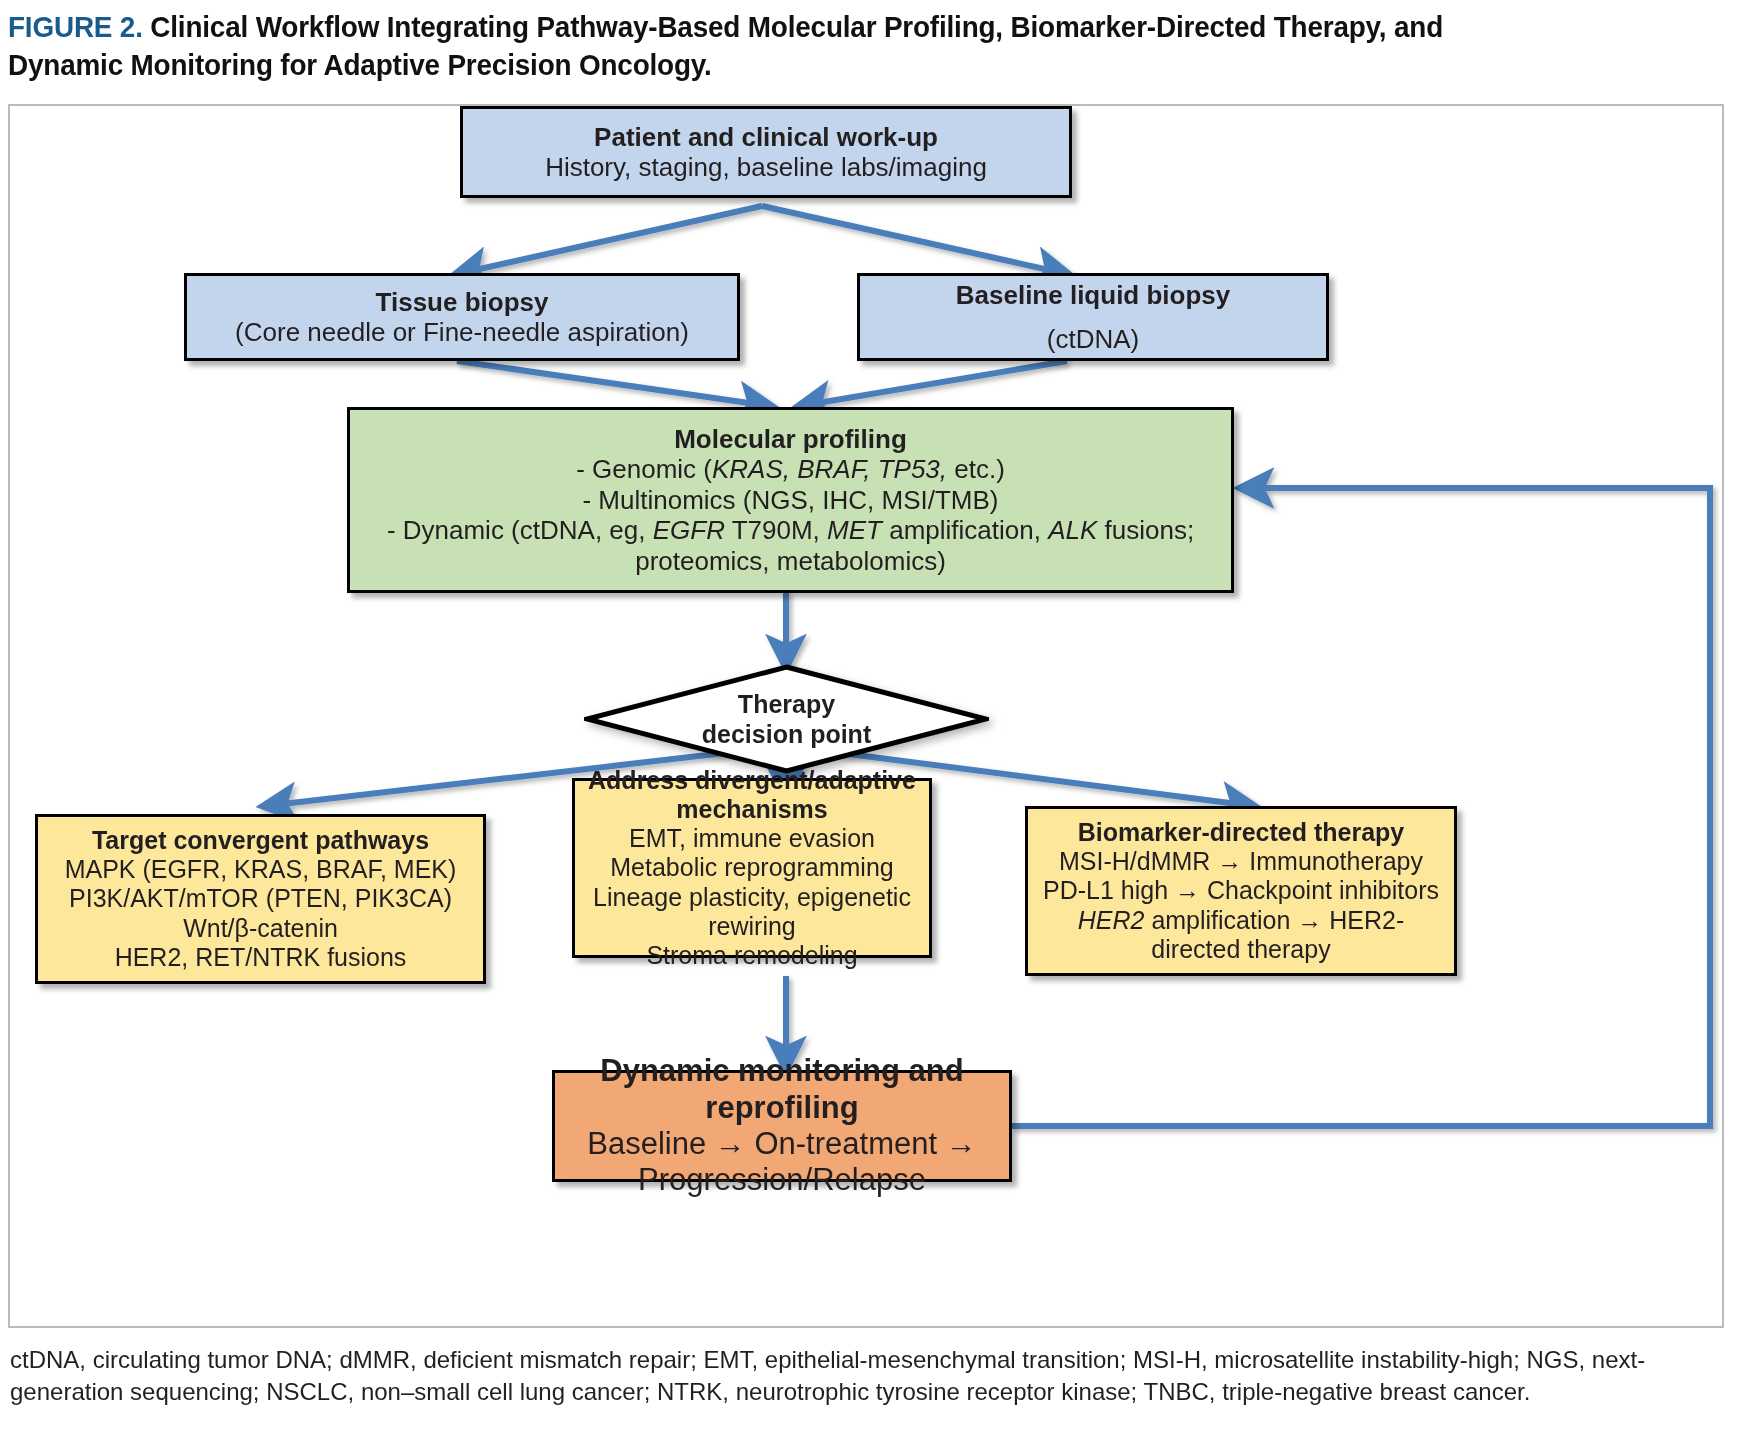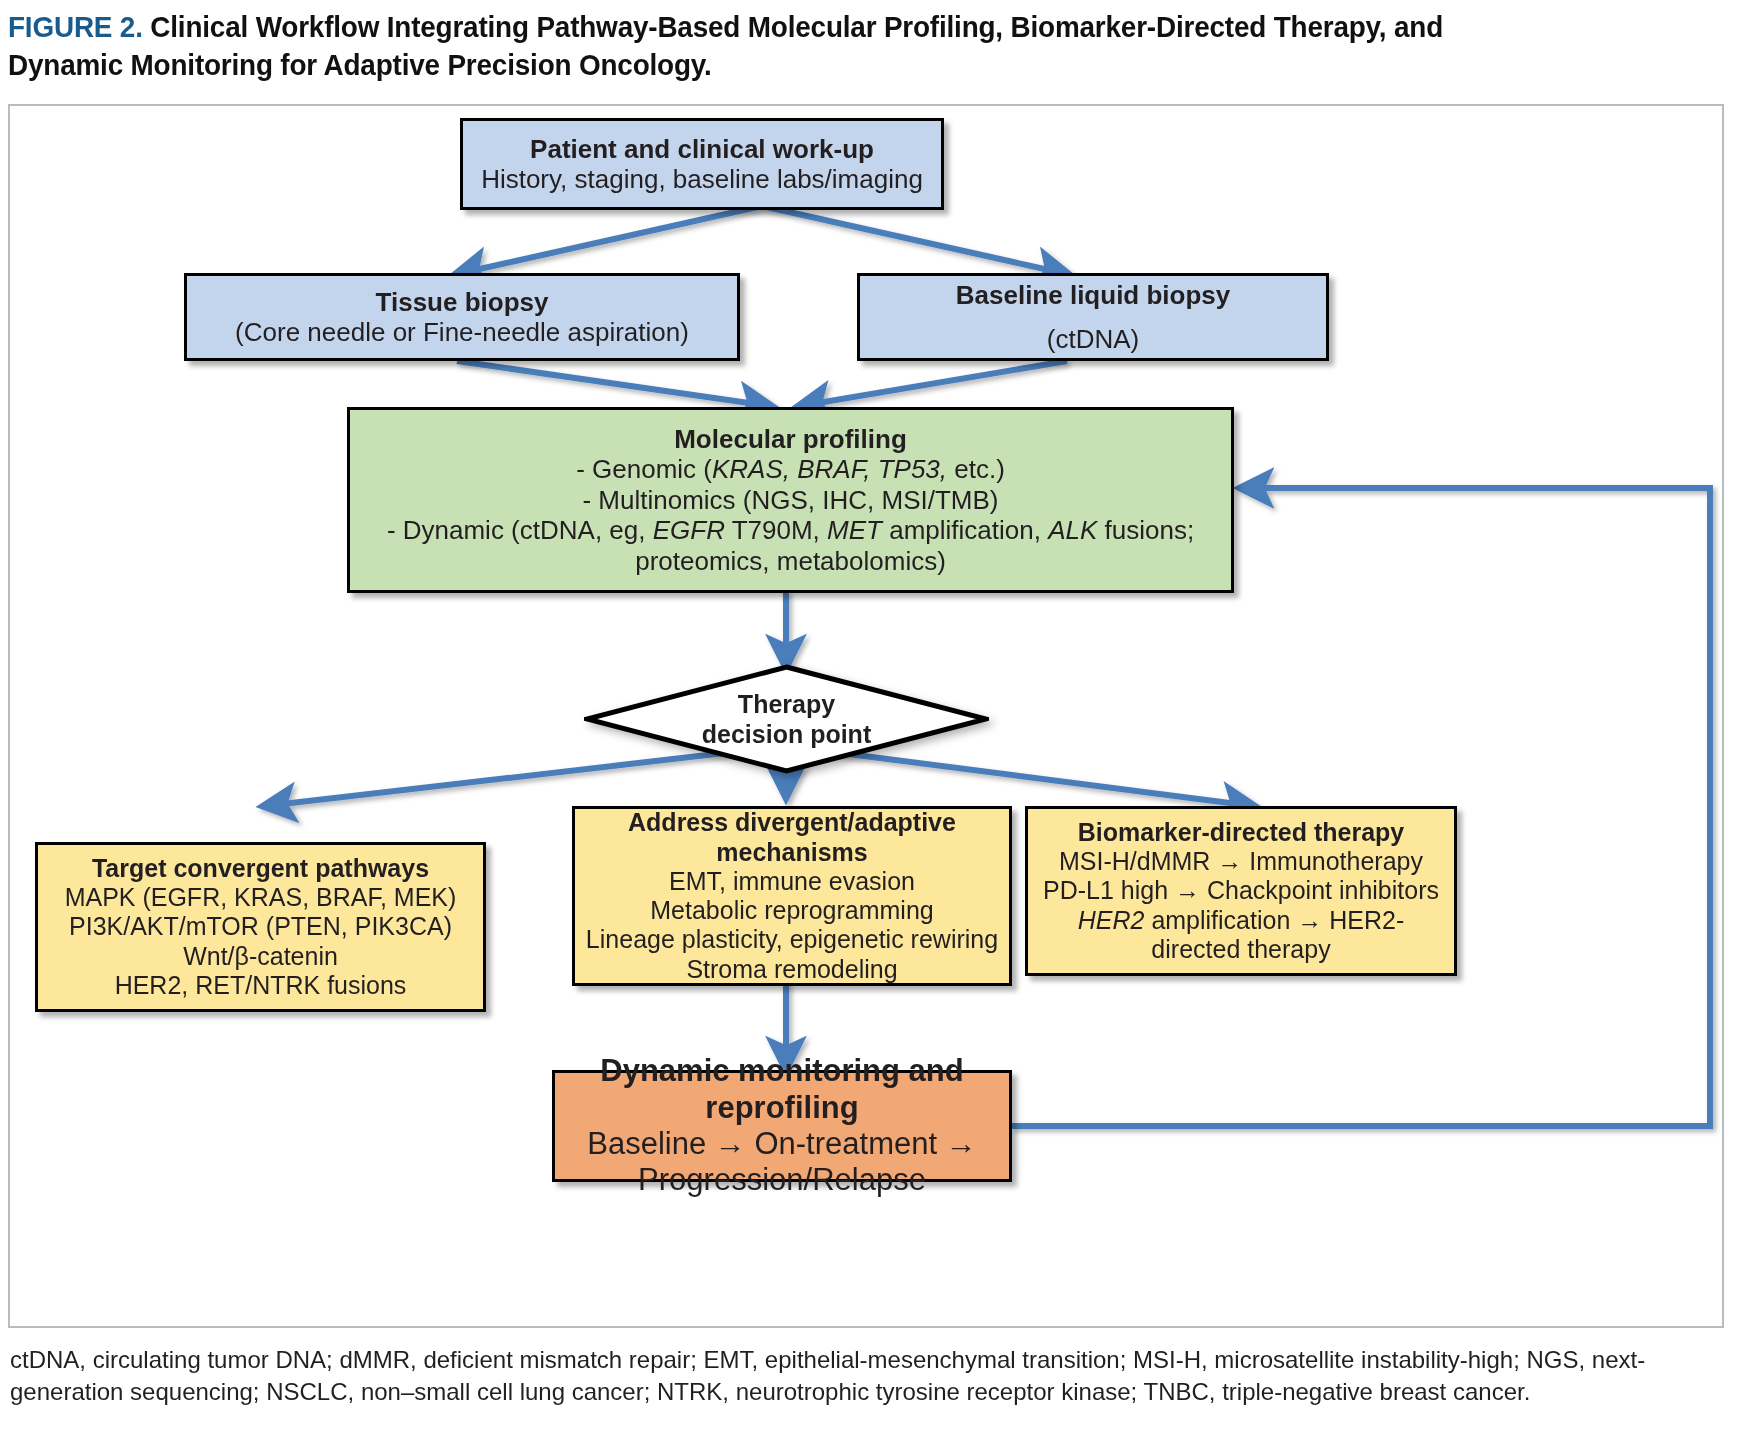--- a/index.html
+++ b/index.html
@@ -117,21 +117,21 @@
         <path d="M776,640 L776,690"></path>
 
         <path d="M776,640 L1243,700"></path>
 
         <path d="M776,870 L776,962"></path>
 
         <path d="M1001,1020 L1700,1020 L1700,382 L1232,382"></path>
       </g>
     </svg>
 
-    <div class="box blue" style="left:450px;top:12px;width:484px;height:92px;font-size:26px;">
+    <div class="box blue" style="left:450px;top:0;width:612px;height:92px;font-size:26px;">
       <div class="hd">Patient and clinical work-up</div>
       <div class="ln">History, staging, baseline labs/imaging</div>
     </div>
 
     <div class="box blue" style="left:174px;top:167px;width:556px;height:88px;font-size:26px;">
       <div class="hd">Tissue biopsy</div>
       <div class="ln">(Core needle or Fine-needle aspiration)</div>
     </div>
 
     <div class="box blue" style="left:847px;top:167px;width:472px;height:88px;font-size:26px;justify-content:space-between;">
@@ -150,29 +150,29 @@
     <div class="diamond-wrap" style="left:574px;top:558px;width:405px;height:110px;">
       <svg class="diamond-shape" viewBox="0 0 405 110" preserveAspectRatio="none">
         <polygon points="202.5,3 402,55 202.5,107 3,55" fill="#ffffff" stroke="#000000" stroke-width="5"></polygon>
       </svg>
       <div class="diamond-label">
         <div>Therapy</div>
         <div>decision point</div>
       </div>
     </div>
 
-    <div class="box yellow" style="left:25px;top:736px;width:451px;height:170px;font-size:25px;">
+    <div class="box yellow" style="left:25px;top:708px;width:451px;height:170px;font-size:25px;">
       <div class="hd">Target convergent pathways</div>
       <div class="ln">MAPK (EGFR, KRAS, BRAF, MEK)</div>
       <div class="ln">PI3K/AKT/mTOR (PTEN, PIK3CA)</div>
       <div class="ln">Wnt/β-catenin</div>
       <div class="ln">HER2, RET/NTRK fusions</div>
     </div>
 
-    <div class="box yellow" style="left:562px;top:700px;width:440px;height:180px;font-size:25px;">
+    <div class="box yellow" style="left:562px;top:672px;width:360px;height:180px;font-size:25px;">
       <div class="hd">Address divergent/adaptive</div>
       <div class="hd">mechanisms</div>
       <div class="ln">EMT, immune evasion</div>
       <div class="ln">Metabolic reprogramming</div>
       <div class="ln">Lineage plasticity, epigenetic rewiring</div>
       <div class="ln">Stroma remodeling</div>
     </div>
 
     <div class="box yellow" style="left:1015px;top:700px;width:432px;height:170px;font-size:25px;">
       <div class="hd">Biomarker-directed therapy</div>

